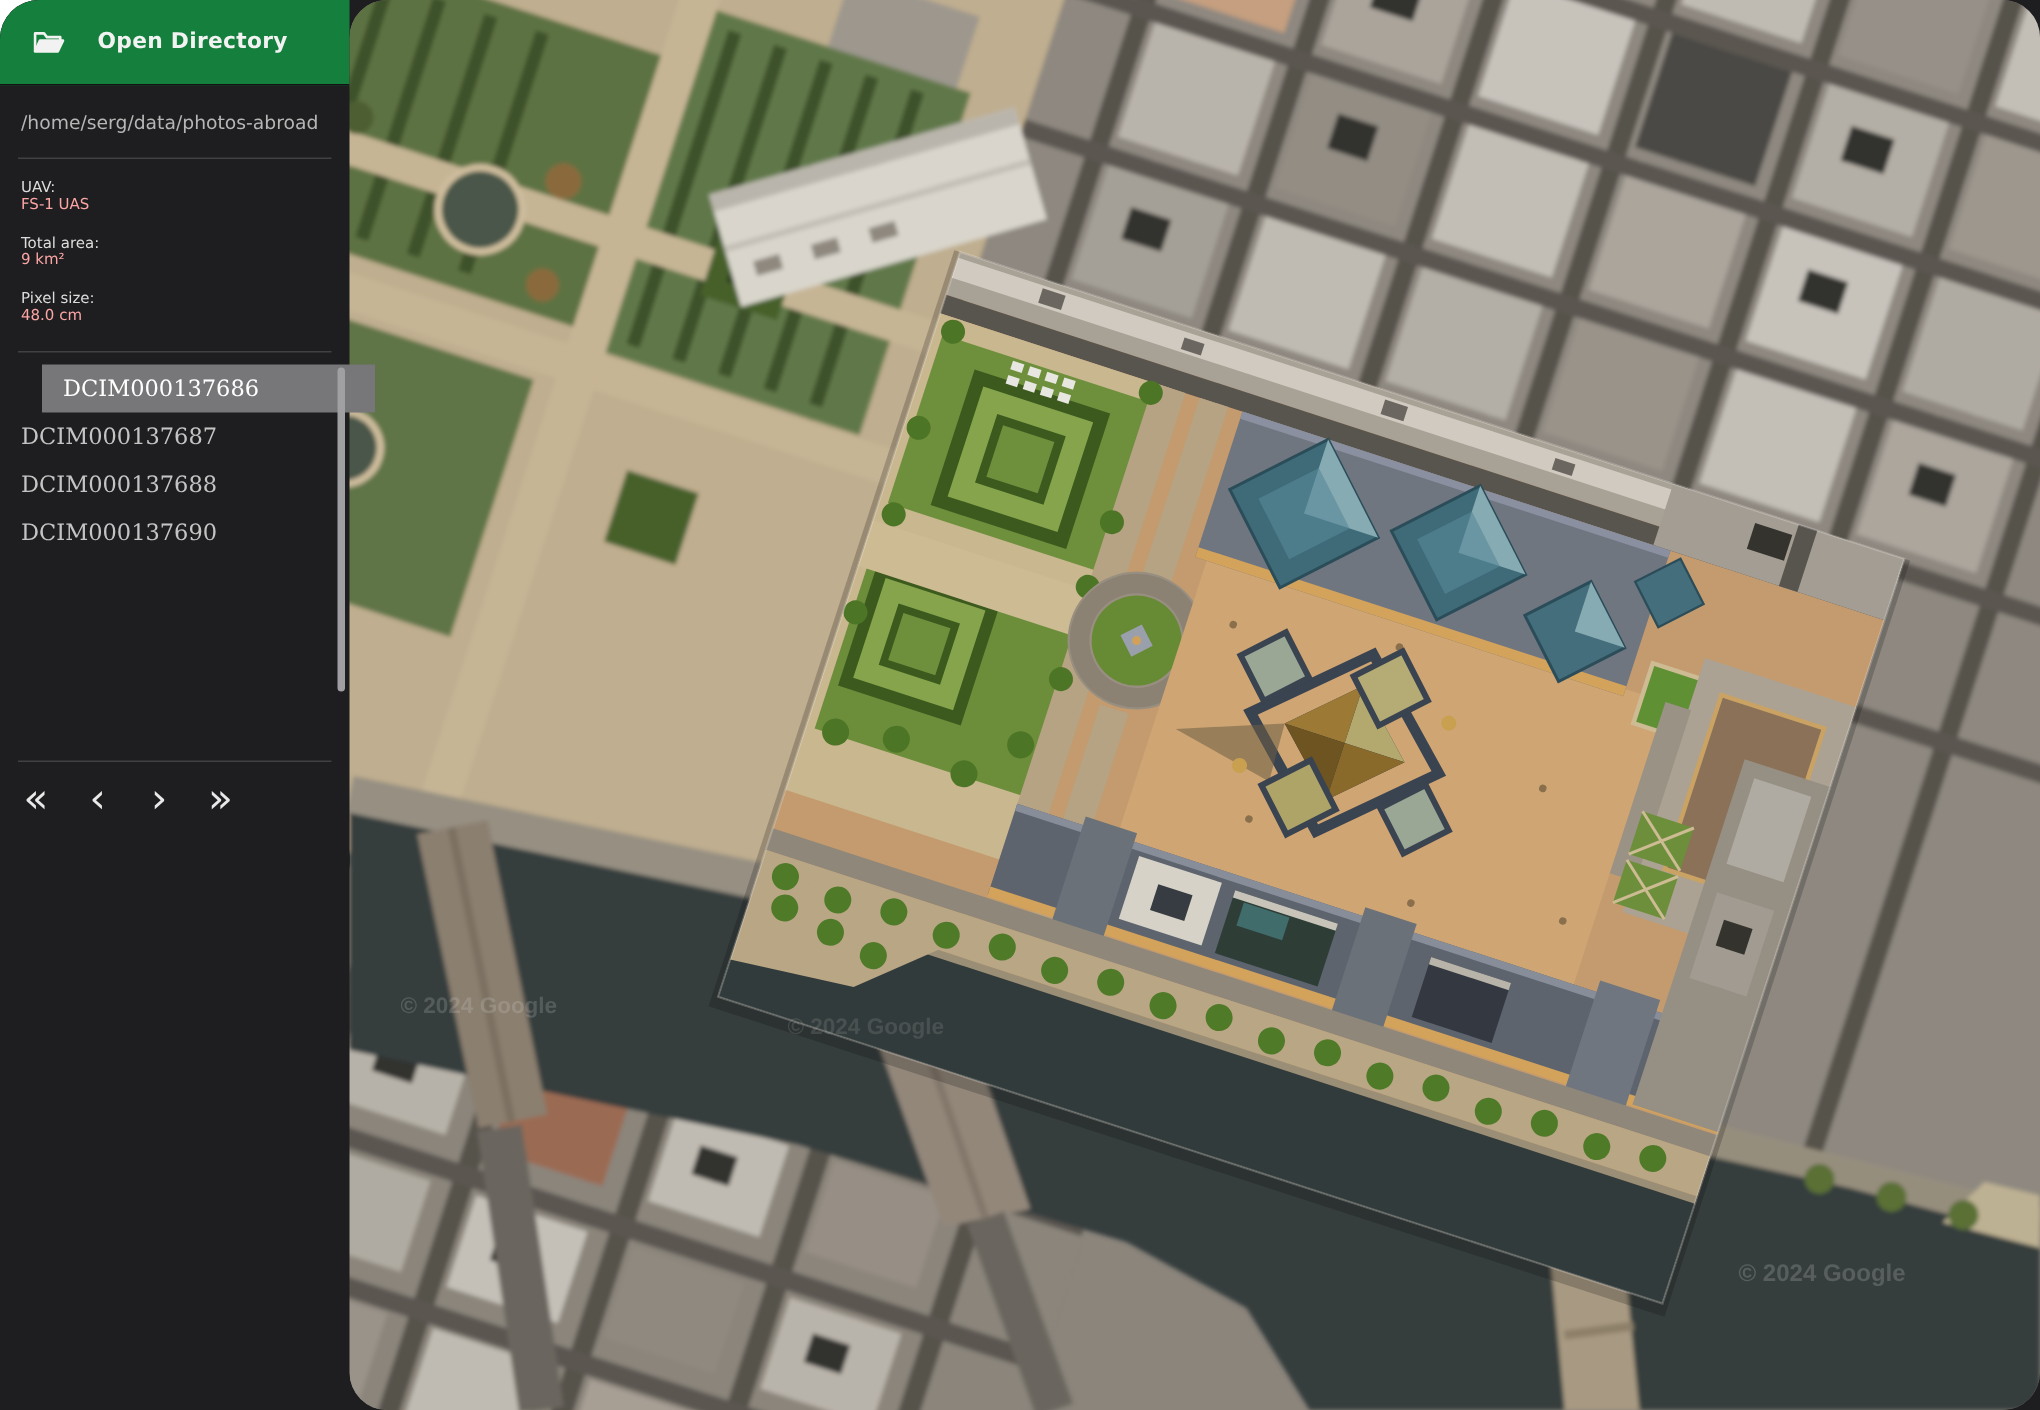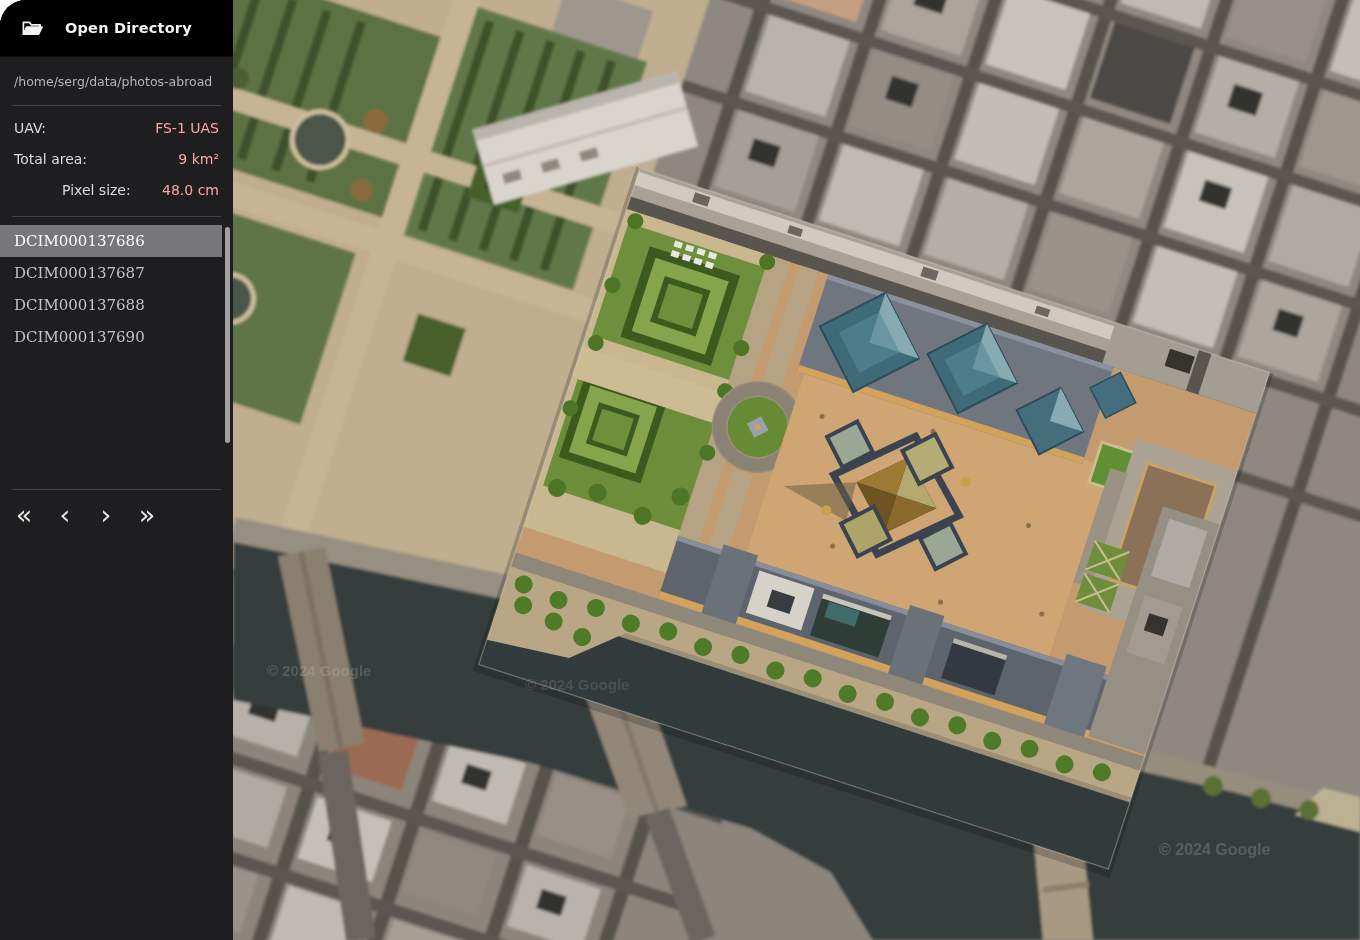--- a/index.html
+++ b/index.html
@@ -3,39 +3,39 @@
 <meta charset="utf-8">
 <style>
   html,body{margin:0;padding:0;background:#ffffff;}
   .app{
     width:1360px;height:940px;display:flex;overflow:hidden;
     border-radius:26px 0 0 0;background:#1e1e20;
     font-family:"DejaVu Sans","Liberation Sans",sans-serif;
   }
   
   .sidebar{width:233px;min-width:233px;height:100%;background:#1e1e20;color:#e8e8e8;position:relative;z-index:3;}
-  .sb-header{height:56px;display:flex;align-items:center;gap:21px;padding-left:21px;background:#000000;border-bottom:1px solid #121214;cursor:pointer;}
+  .sb-header{height:56px;display:flex;align-items:center;gap:21px;padding-left:21px;background:#15803d;border-bottom:1px solid #121214;cursor:pointer;}
   .sb-header .ficon{width:23px;height:23px;display:inline-block;}
   .sb-header .htitle{font-size:14.5px;font-weight:bold;letter-spacing:.2px;color:#f2f2f2;}
   .sb-path{height:48px;display:flex;align-items:center;padding:0 14px;color:#b6b6b6;font-size:12.5px;white-space:nowrap;overflow:hidden;text-align:right;}
   .divider{height:1px;background:#414144;margin:0 12px;}
   .meta{padding:14px 14px 16px 14px;}
-  .meta-row{display:flex;justify-content:space-between;align-items:baseline;margin:0 0 15px 0;font-size:14px;color:#e4e4e4;}
-  .meta-row:last-child{margin-bottom:2px;margin-left:48px;}
+  .meta-row{display:flex;justify-content:space-between;align-items:baseline;margin:0 0 15px 0;font-size:10px;color:#e4e4e4;flex-direction:column;}
+  .meta-row:last-child{margin-bottom:2px;}
   .meta-label{color:#dcdcdc;}
   .meta-value{color:#fca5a5;}
   .files{position:relative;padding:8px 0 6px 0;min-height:258px;}
   .file-item{height:32px;line-height:32px;padding-left:14px;width:222px;box-sizing:border-box;
     font-family:"DejaVu Serif","Liberation Serif",serif;font-size:15px;color:#c4c4c4;cursor:pointer;}
-  .file-item.selected{background:#777779;color:#ffffff;}
+  .file-item.selected{background:#777779;color:#ffffff;margin-left:28px;}
   .sb-scrollbar{position:absolute;top:10px;right:3px;width:5px;height:216px;background:#a0a0a2;border-radius:3px;cursor:pointer;}
   .pager{display:flex;align-items:center;gap:9px;padding:7px 0 0 8px;}
   .pg-btn{width:32px;height:36px;line-height:36px;text-align:center;font-size:27px;color:#e9e9e9;cursor:pointer;user-select:none;font-family:"DejaVu Sans",sans-serif;}
   
-  .map{flex:1;position:relative;background:#000000;overflow:hidden;}
+  .map{flex:1;position:relative;background:#000000;overflow:hidden;border-radius:25px;}
   .map svg{display:block;}
   .wm{position:absolute;font-family:"Liberation Sans","DejaVu Sans",sans-serif;font-weight:bold;pointer-events:none;white-space:nowrap;}
   .wm1{left:34px;top:662px;font-size:15px;color:rgba(215,215,215,0.20);}
   .wm2{left:292px;top:676px;font-size:15px;color:rgba(215,215,215,0.14);}
   .wm3{left:926px;top:841px;font-size:16px;color:rgba(215,215,215,0.22);}
 </style>
 </head>
 <body>
 
 <div class="app">

